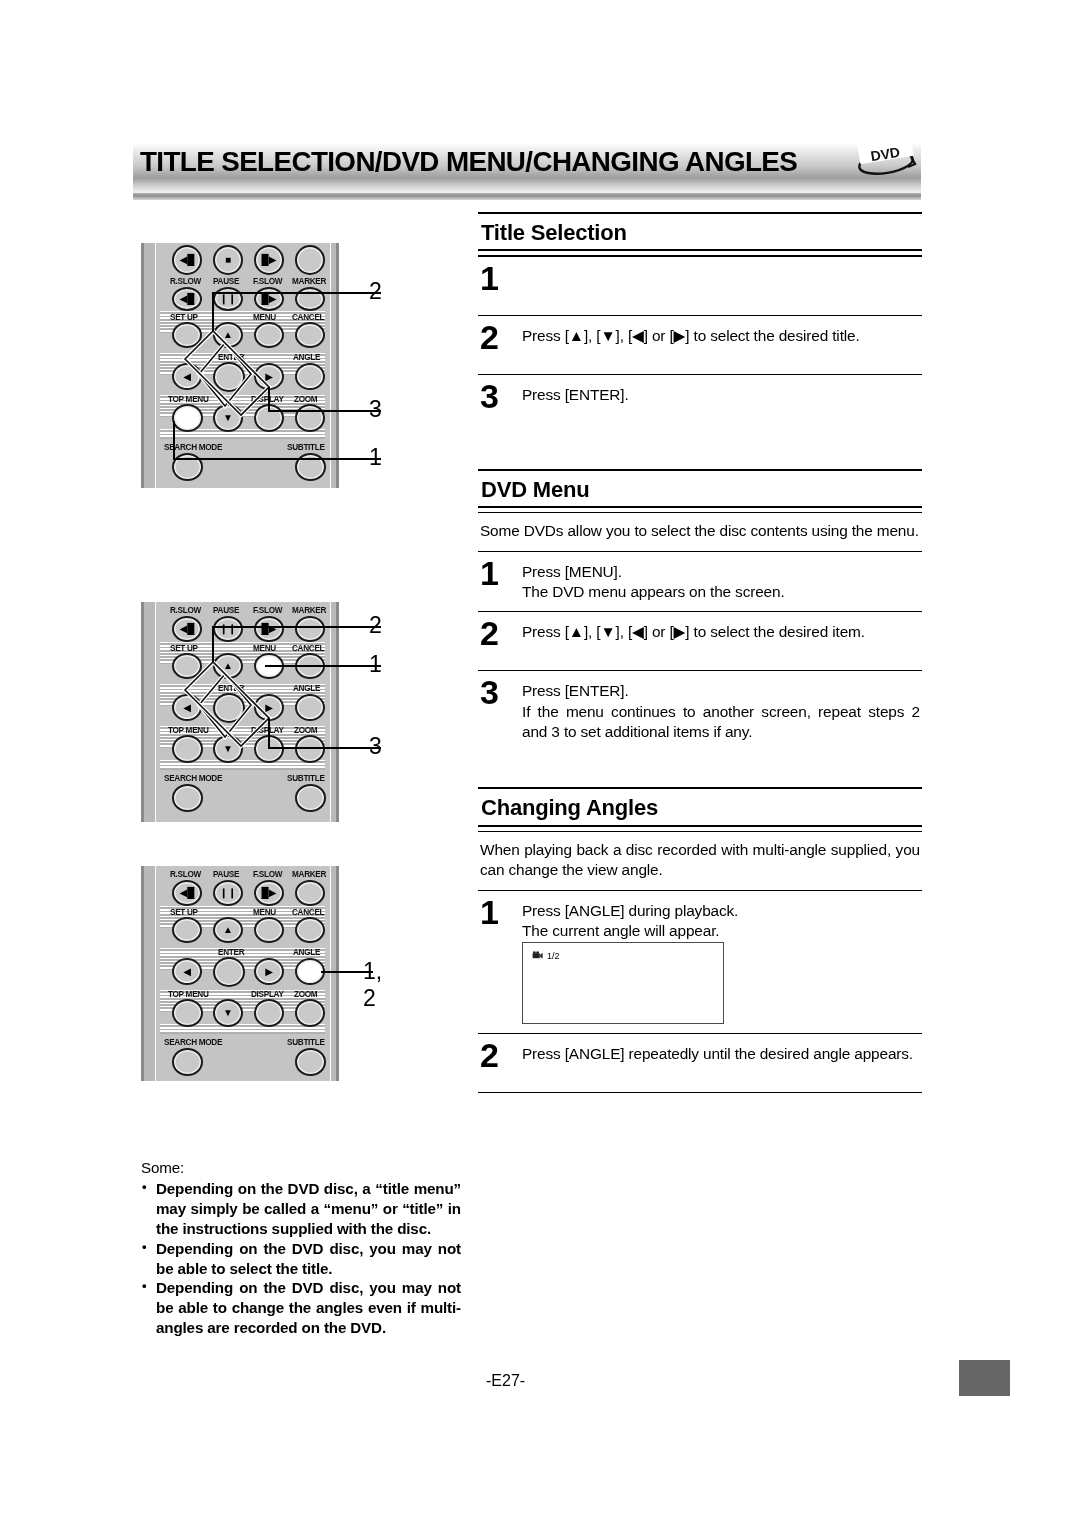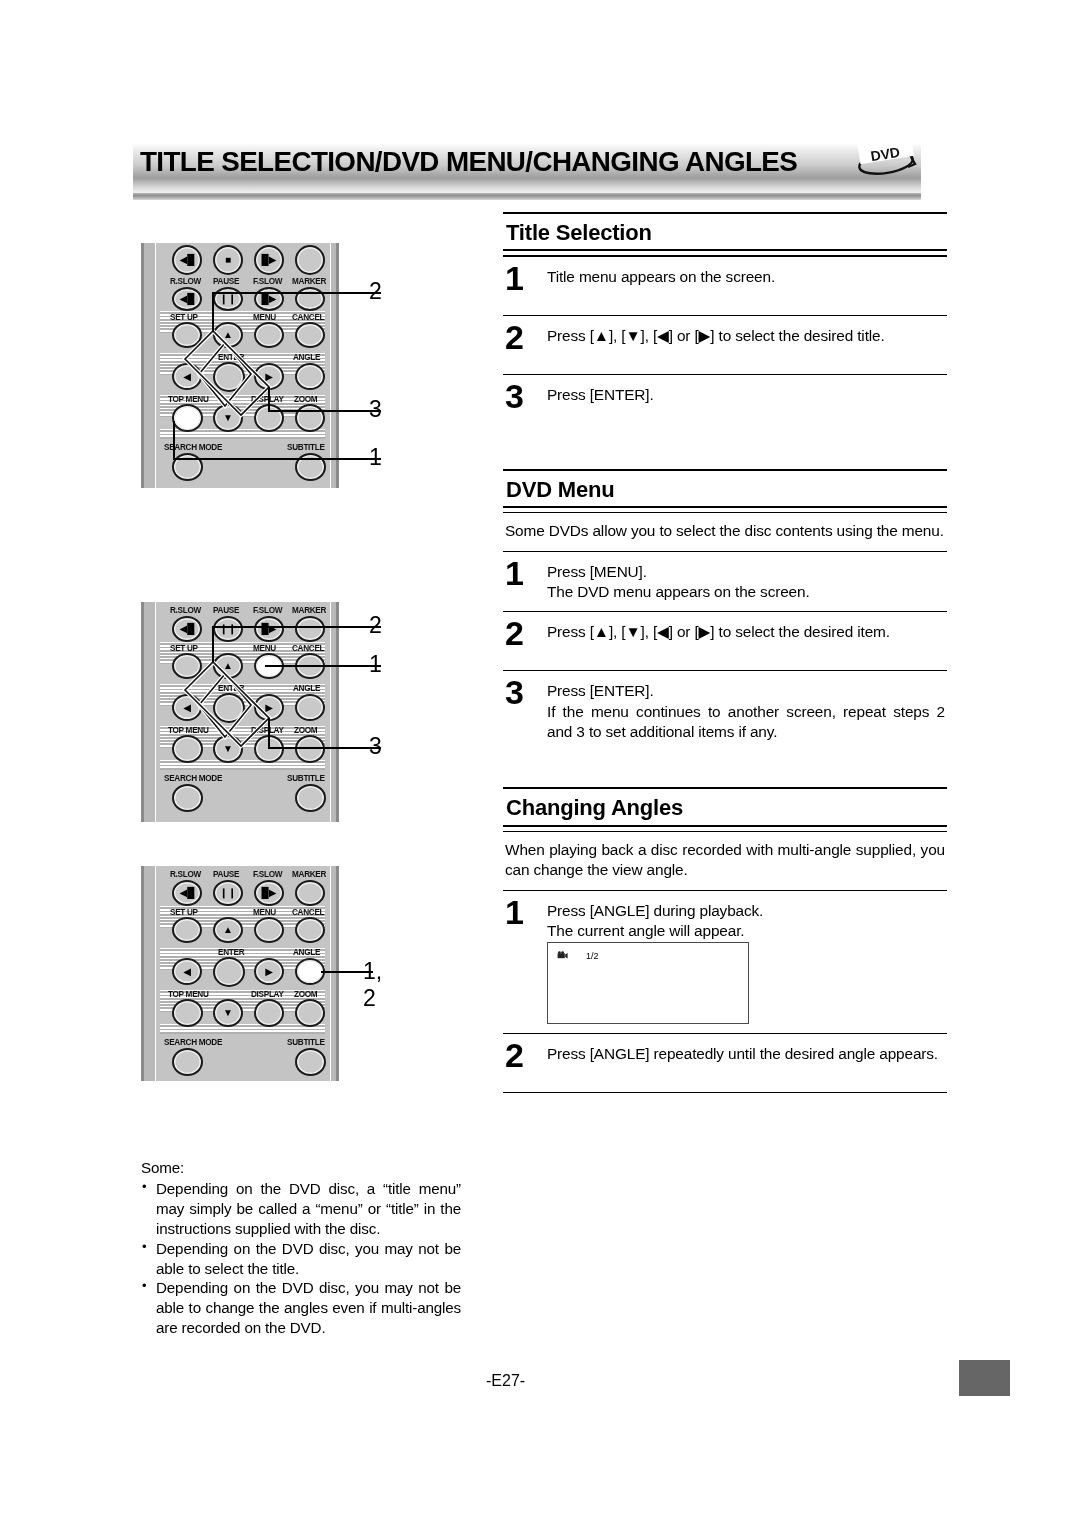--- a/index.html
+++ b/index.html
@@ -52,21 +52,20 @@
     width: 62px;
     height: 36px;
   }
 
   
   #content-col {
     position: absolute;
     left: 478px;
     top: 212px;
     width: 444px;
-    margin-left: 25px;
   }
   .sect-rule-top {
     height: 2px;
     background: #000;
     margin: 0;
   }
   .sect-rule-double {
     height: 4px;
     border-top: 2px solid #000;
     border-bottom: 1px solid #000;
@@ -123,38 +122,38 @@
     margin: 12px 0 6px 10px;
     position: relative;
     background: #fff;
   }
   .osd-line {
     position: absolute;
     left: 9px;
     top: 8px;
     display: flex;
     align-items: center;
-    gap: 16px;
+    gap: 2px;
     font-size: 9px;
     letter-spacing: 0;
   }
   .cam-icon { display:block; }
 
   
   #notes {
     position: absolute;
     left: 141px;
     top: 1158px;
     width: 320px;
     font-size: 15.2px;
     line-height: 1.31;
     letter-spacing: -0.15px;
   }
   #notes .notes-label { margin: 0 0 1px 0; }
-  #notes ul { list-style: none; margin: 0; padding: 0; }
+  #notes ul { list-style: none; margin: 0; padding: 0; font-weight: bold; }
   #notes li {
     position: relative;
     padding-left: 15px;
     margin: 0;
     text-align: justify;
   }
   #notes li::before {
     content: "\2022";
     position: absolute;
     left: 1px;
@@ -261,21 +260,20 @@
 <div id="content-col">
 
   <div>
     <div class="sect-rule-top"></div>
     <div class="sect-heading">Title Selection</div>
     <div class="sect-rule-double"></div>
     <div class="step-rule"></div>
     <div class="step">
       <div class="step-num">1</div>
       <div class="step-body">
-        <div>Title menu appears on the screen.</div>
       </div>
     </div>
     <div class="step-rule"></div>
     <div class="step">
       <div class="step-num">2</div>
       <div class="step-body">
         <div>Press [▲], [▼], [◀] or [▶] to select the desired title.</div>
       </div>
     </div>
     <div class="step-rule"></div>

